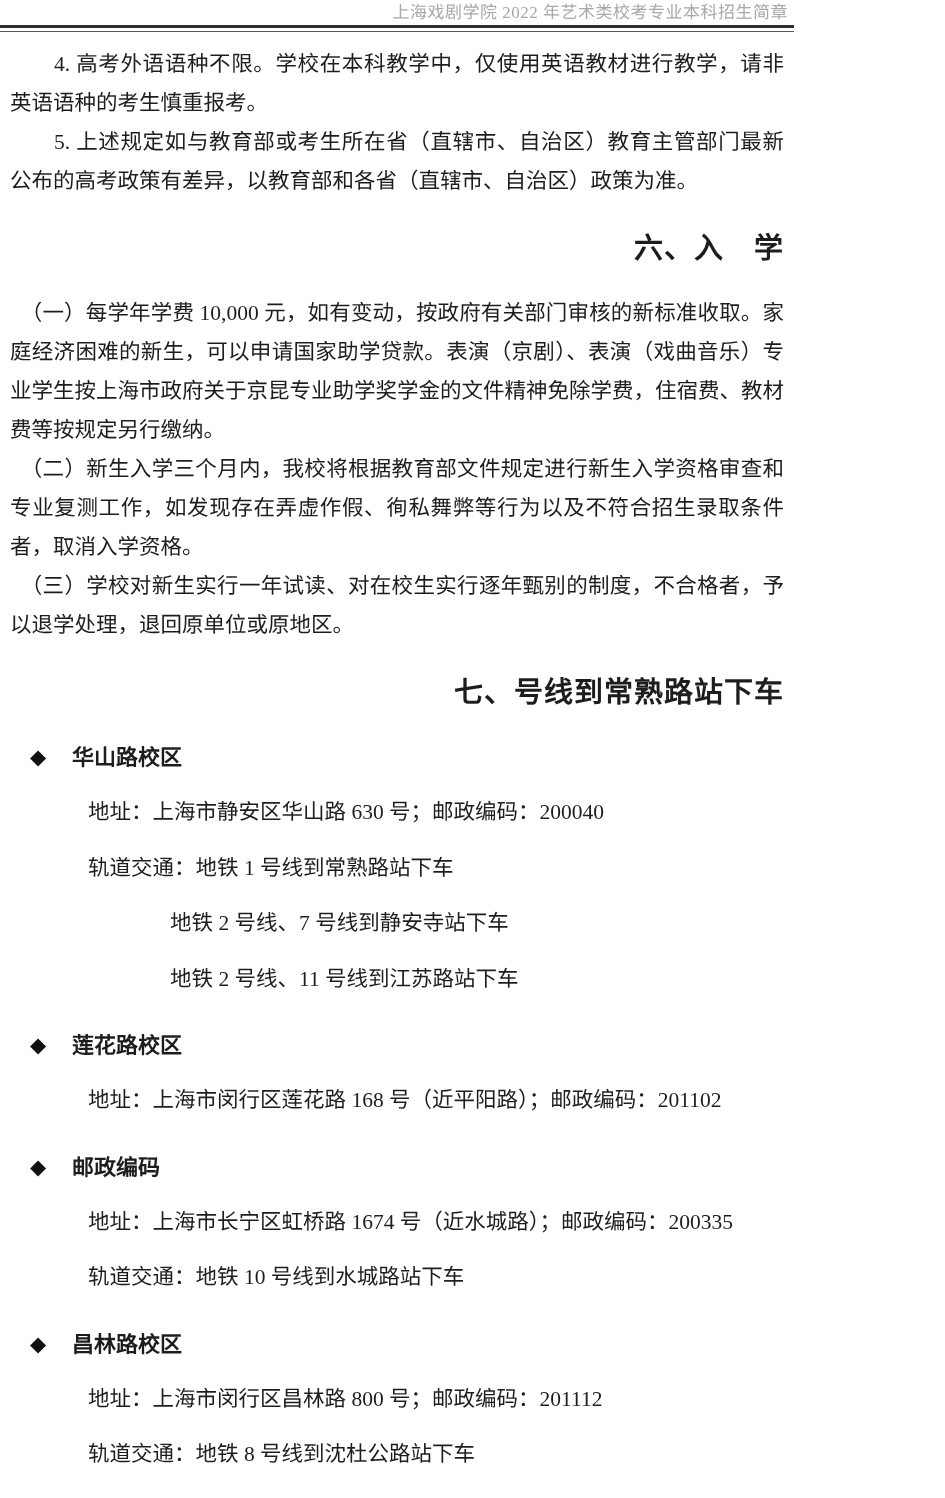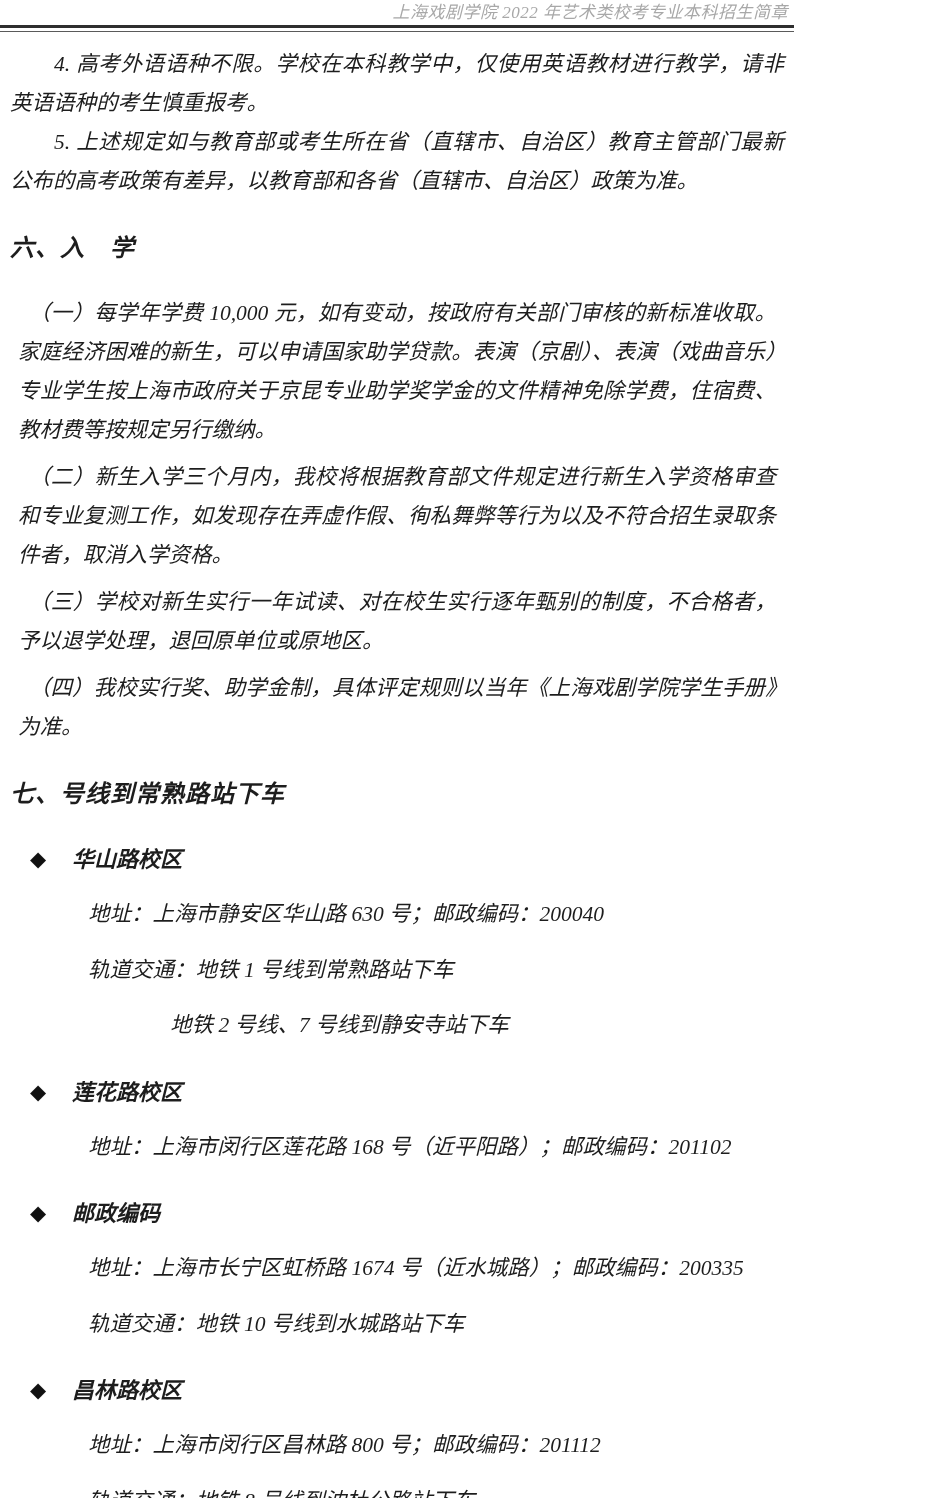--- a/index.html
+++ b/index.html
@@ -12,21 +12,20 @@
     height: 1498px;
     overflow: hidden;
     font-family: "Liberation Serif", "DejaVu Serif", serif;
     color: #1d1d1d;
   }
   .page {
     position: relative;
     width: 794px;
     height: 1498px;
     background: #ffffff;
-    font-style: italic;
   }
   
   .page-header {
     padding-top: 3px;
   }
   .header-title {
     font-size: 17px;
     line-height: 19px;
     color: #a8a8a8;
     text-align: right;
@@ -46,27 +45,27 @@
     font-size: 21.5px;
     line-height: 39px;
     text-align: justify;
     text-justify: inter-ideograph;
   }
   p.body-par {
     margin: 0;
     text-indent: 2.05em;
   }
   p.item-par {
-    margin: 8px;
+    margin: 0;
     text-indent: 0.5em;
   }
   .sec-title {
-    font-size: 24px;
+    font-size: 29px;
     font-weight: bold;
-    text-align: left;
+    text-align: right;
     line-height: 36px;
     margin: 29px 0 28px 0;
     letter-spacing: 1px;
     text-indent: 0;
   }
   
   .campus {
     margin-top: 27px;
   }
   .campus-header {
@@ -108,33 +107,33 @@
   <div class="content">
 
     <p class="body-par">4. 高考外语语种不限。学校在本科教学中，仅使用英语教材进行教学，请非英语语种的考生慎重报考。</p>
     <p class="body-par">5. 上述规定如与教育部或考生所在省（直辖市、自治区）教育主管部门最新公布的高考政策有差异，以教育部和各省（直辖市、自治区）政策为准。</p>
 
     <h2 class="sec-title">六、入　学</h2>
 
     <p class="item-par">（一）每学年学费 10,000 元，如有变动，按政府有关部门审核的新标准收取。家庭经济困难的新生，可以申请国家助学贷款。表演（京剧）、表演（戏曲音乐）专业学生按上海市政府关于京昆专业助学奖学金的文件精神免除学费，住宿费、教材费等按规定另行缴纳。</p>
     <p class="item-par">（二）新生入学三个月内，我校将根据教育部文件规定进行新生入学资格审查和专业复测工作，如发现存在弄虚作假、徇私舞弊等行为以及不符合招生录取条件者，取消入学资格。</p>
     <p class="item-par">（三）学校对新生实行一年试读、对在校生实行逐年甄别的制度，不合格者，予以退学处理，退回原单位或原地区。</p>
-    <p class="item-par">（四）我校实行奖、助学金制，具体评定规则以当年《上海戏剧学院学生手册》为准。</p>
 
     <h2 class="sec-title">七、号线到常熟路站下车</h2>
 
     <div class="campus">
       <div class="campus-header">
         <span class="bullet-icon">◆</span>
         <span>华山路校区</span>
       </div>
       <div class="campus-body">
         <p class="campus-line">地址：上海市静安区华山路 630 号；邮政编码：200040</p>
         <p class="campus-line">轨道交通：地铁 1 号线到常熟路站下车</p>
         <p class="campus-line metro-cont">地铁 2 号线、7 号线到静安寺站下车</p>
+        <p class="campus-line metro-cont">地铁 2 号线、11 号线到江苏路站下车</p>
       </div>
     </div>
 
     <div class="campus">
       <div class="campus-header">
         <span class="bullet-icon">◆</span>
         <span>莲花路校区</span>
       </div>
       <div class="campus-body">
         <p class="campus-line">地址：上海市闵行区莲花路 168 号（近平阳路）；邮政编码：201102</p>

